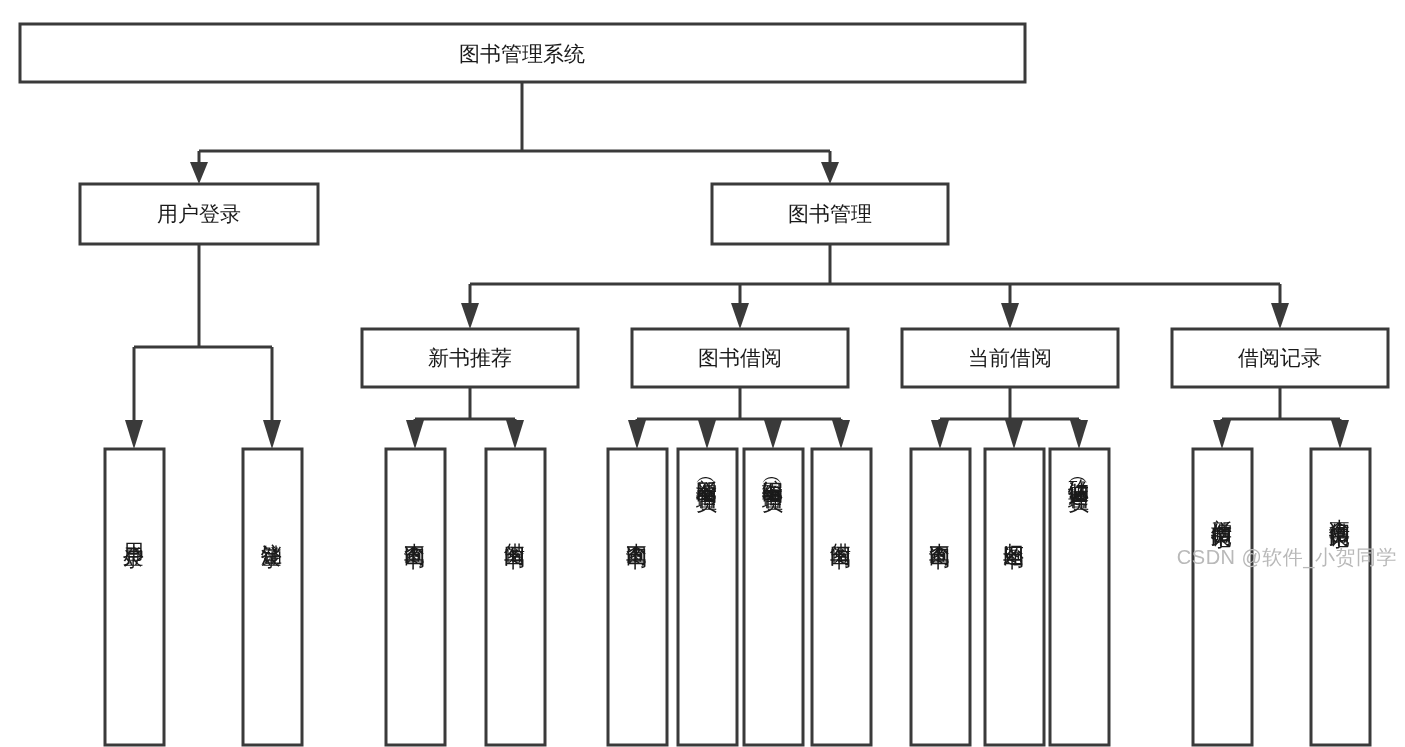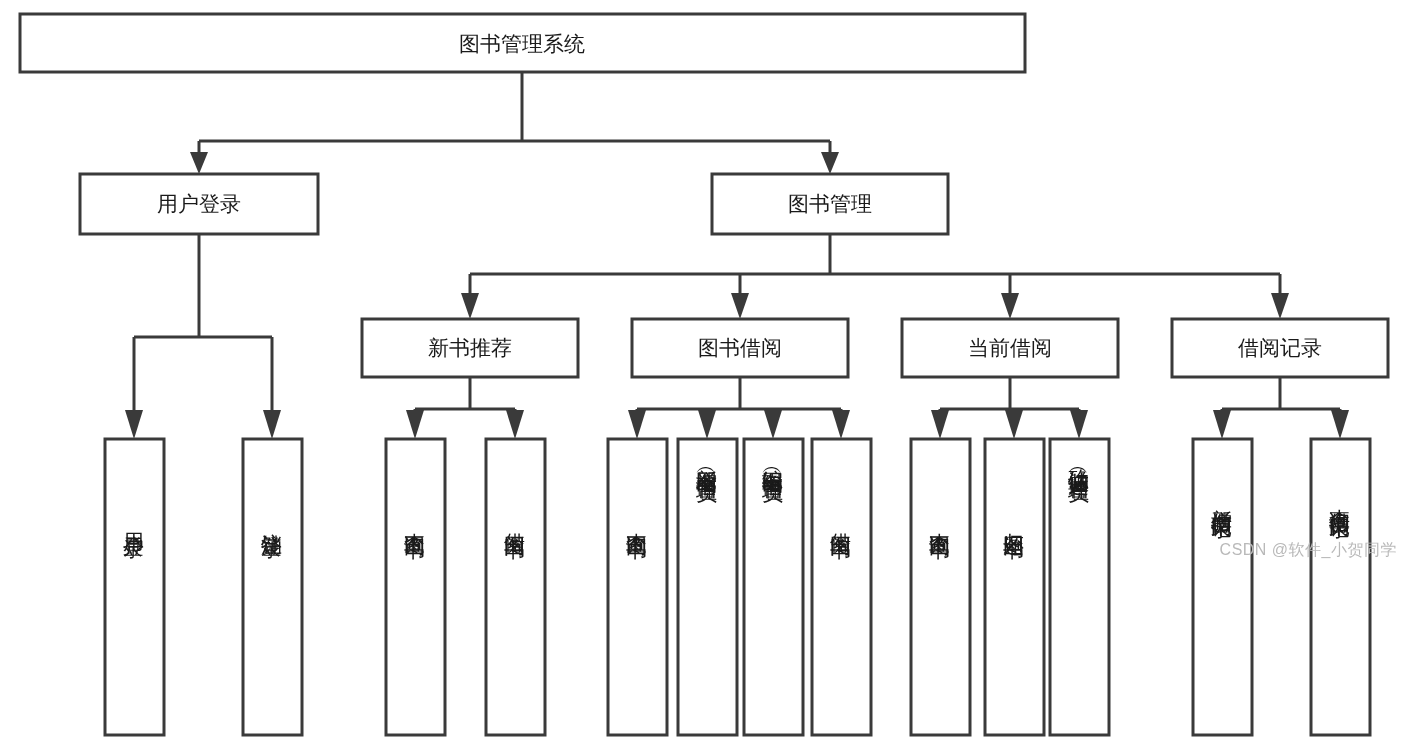--- a/index.html
+++ b/index.html
@@ -10,21 +10,21 @@
   body {
     width: 1405px;
     height: 747px;
     font-family: "Liberation Sans", sans-serif;
     overflow: hidden;
     position: relative;
   }
   #diagram-root {
     position: absolute;
     left: 0;
-    top: 2px;
+    top: 12px;
     width: 1405px;
     height: 565px;
   }
   svg.flow {
     display: block;
     width: 1405px;
     height: 747px;
   }
   .node-box {
     fill: #ffffff;
@@ -55,21 +55,21 @@
     writing-mode: vertical-rl;
     text-orientation: upright;
     letter-spacing: 2px;
     white-space: pre;
   }
   .watermark {
     position: absolute;
     right: 8px;
     bottom: 6px;
     font-family: "Liberation Sans", sans-serif;
-    font-size: 16px;
+    font-size: 20px;
     color: #b9b9b9;
     letter-spacing: 0.5px;
     user-select: none;
     white-space: nowrap;
   }
 </style>
 </head>
 <body>
 
 <div id="diagram-root">

